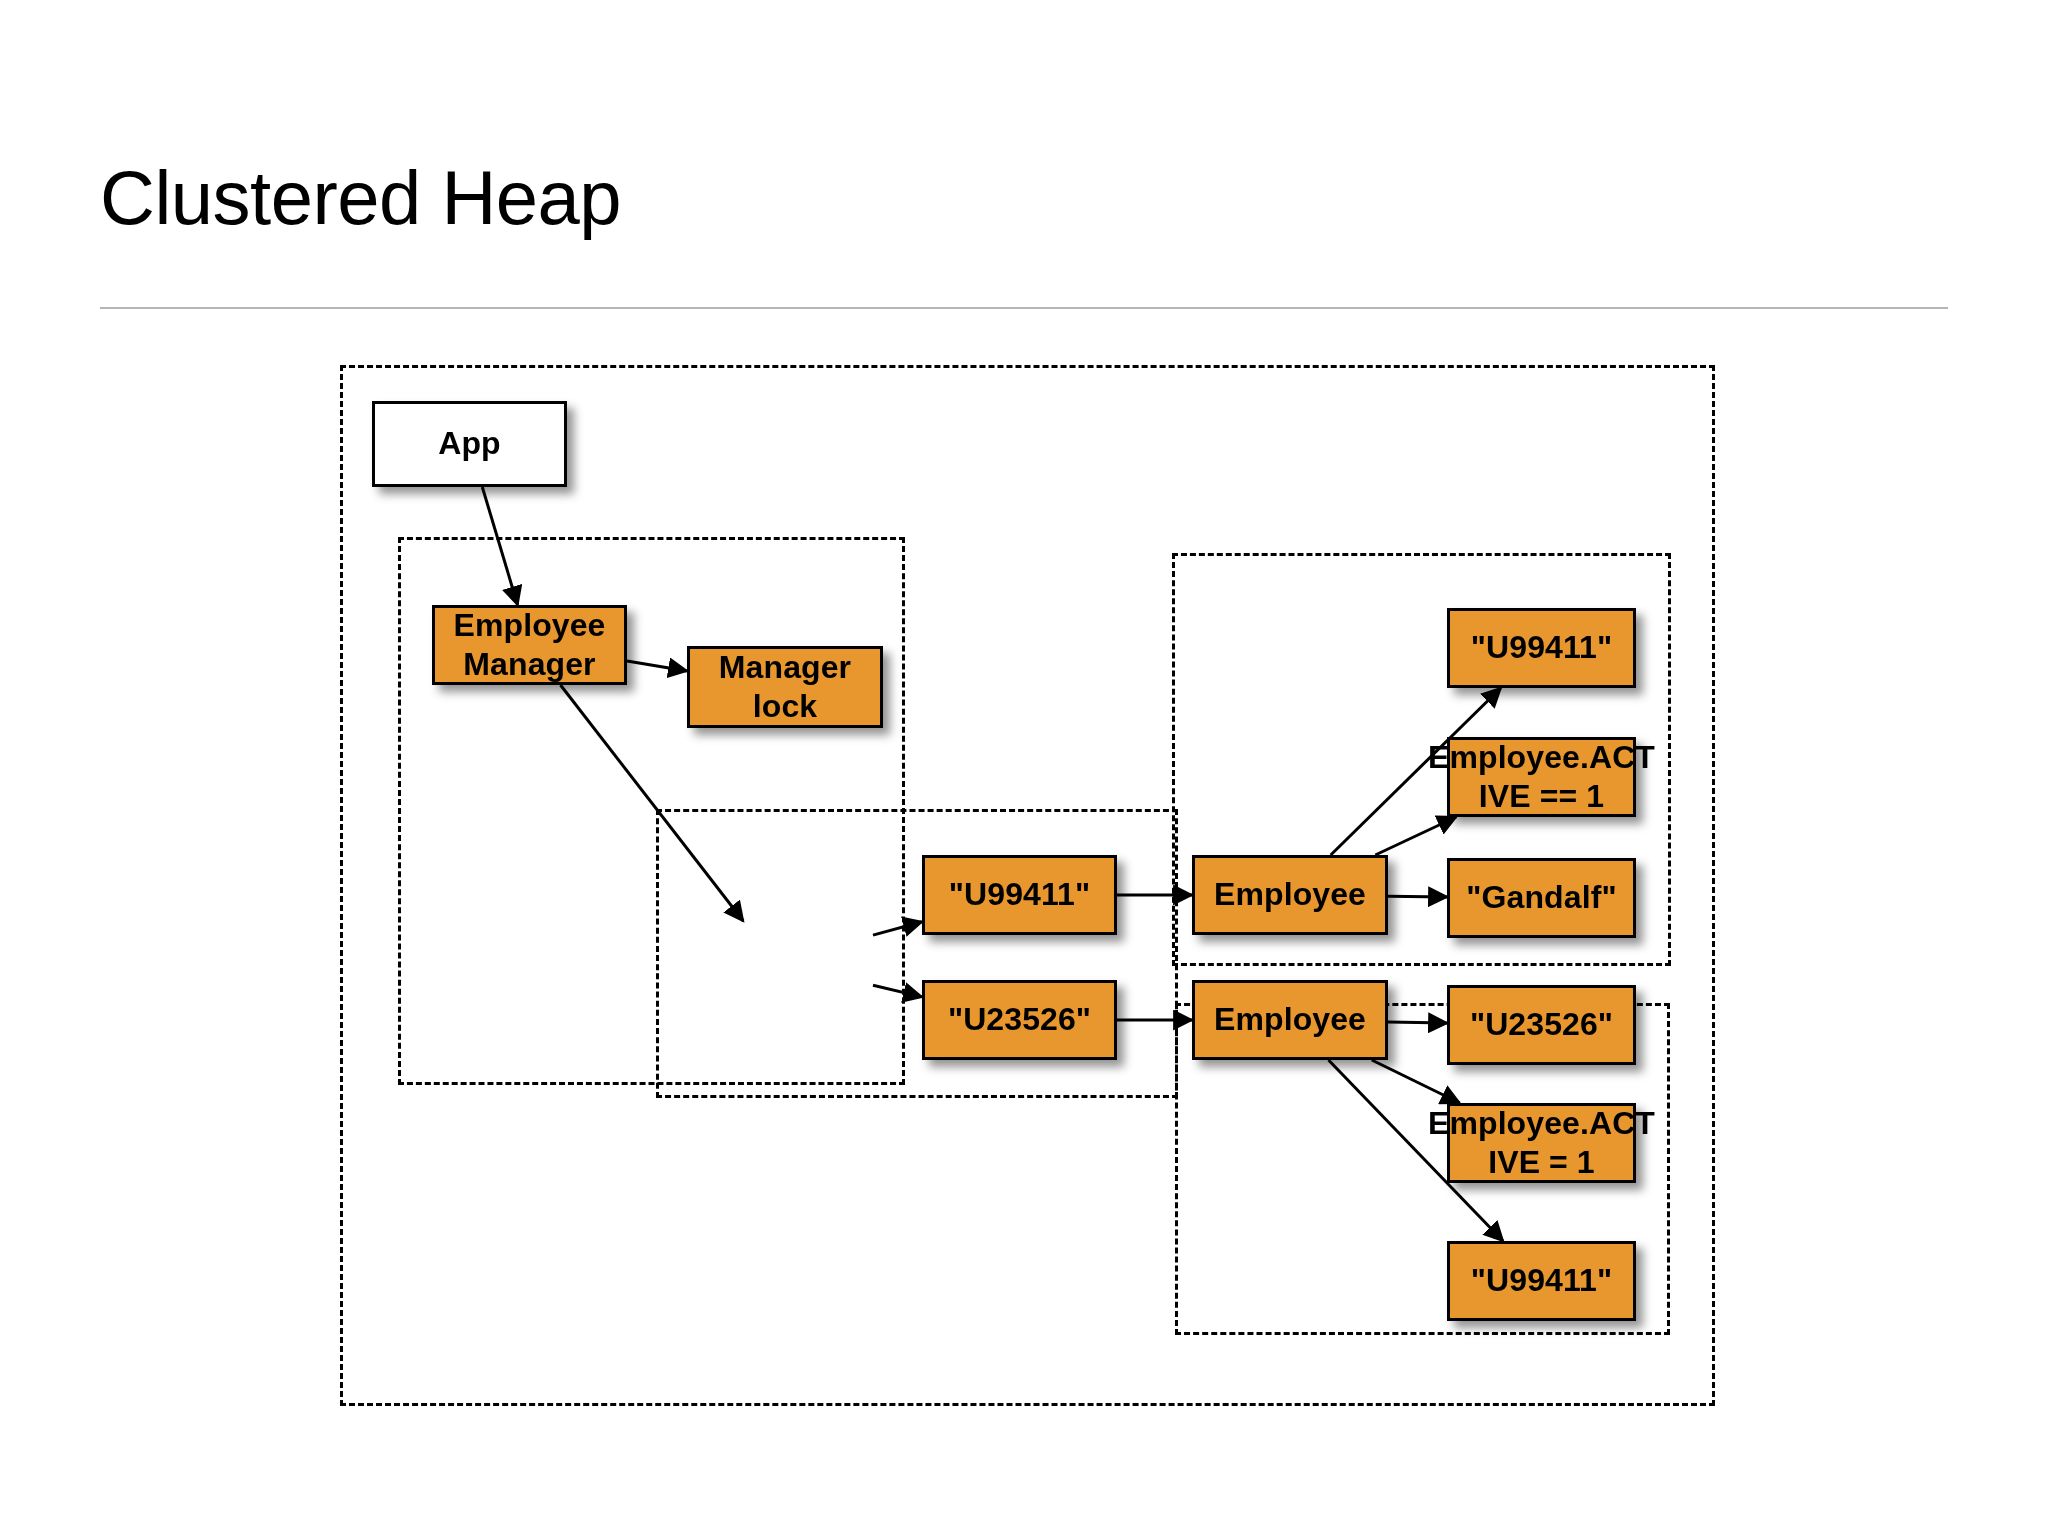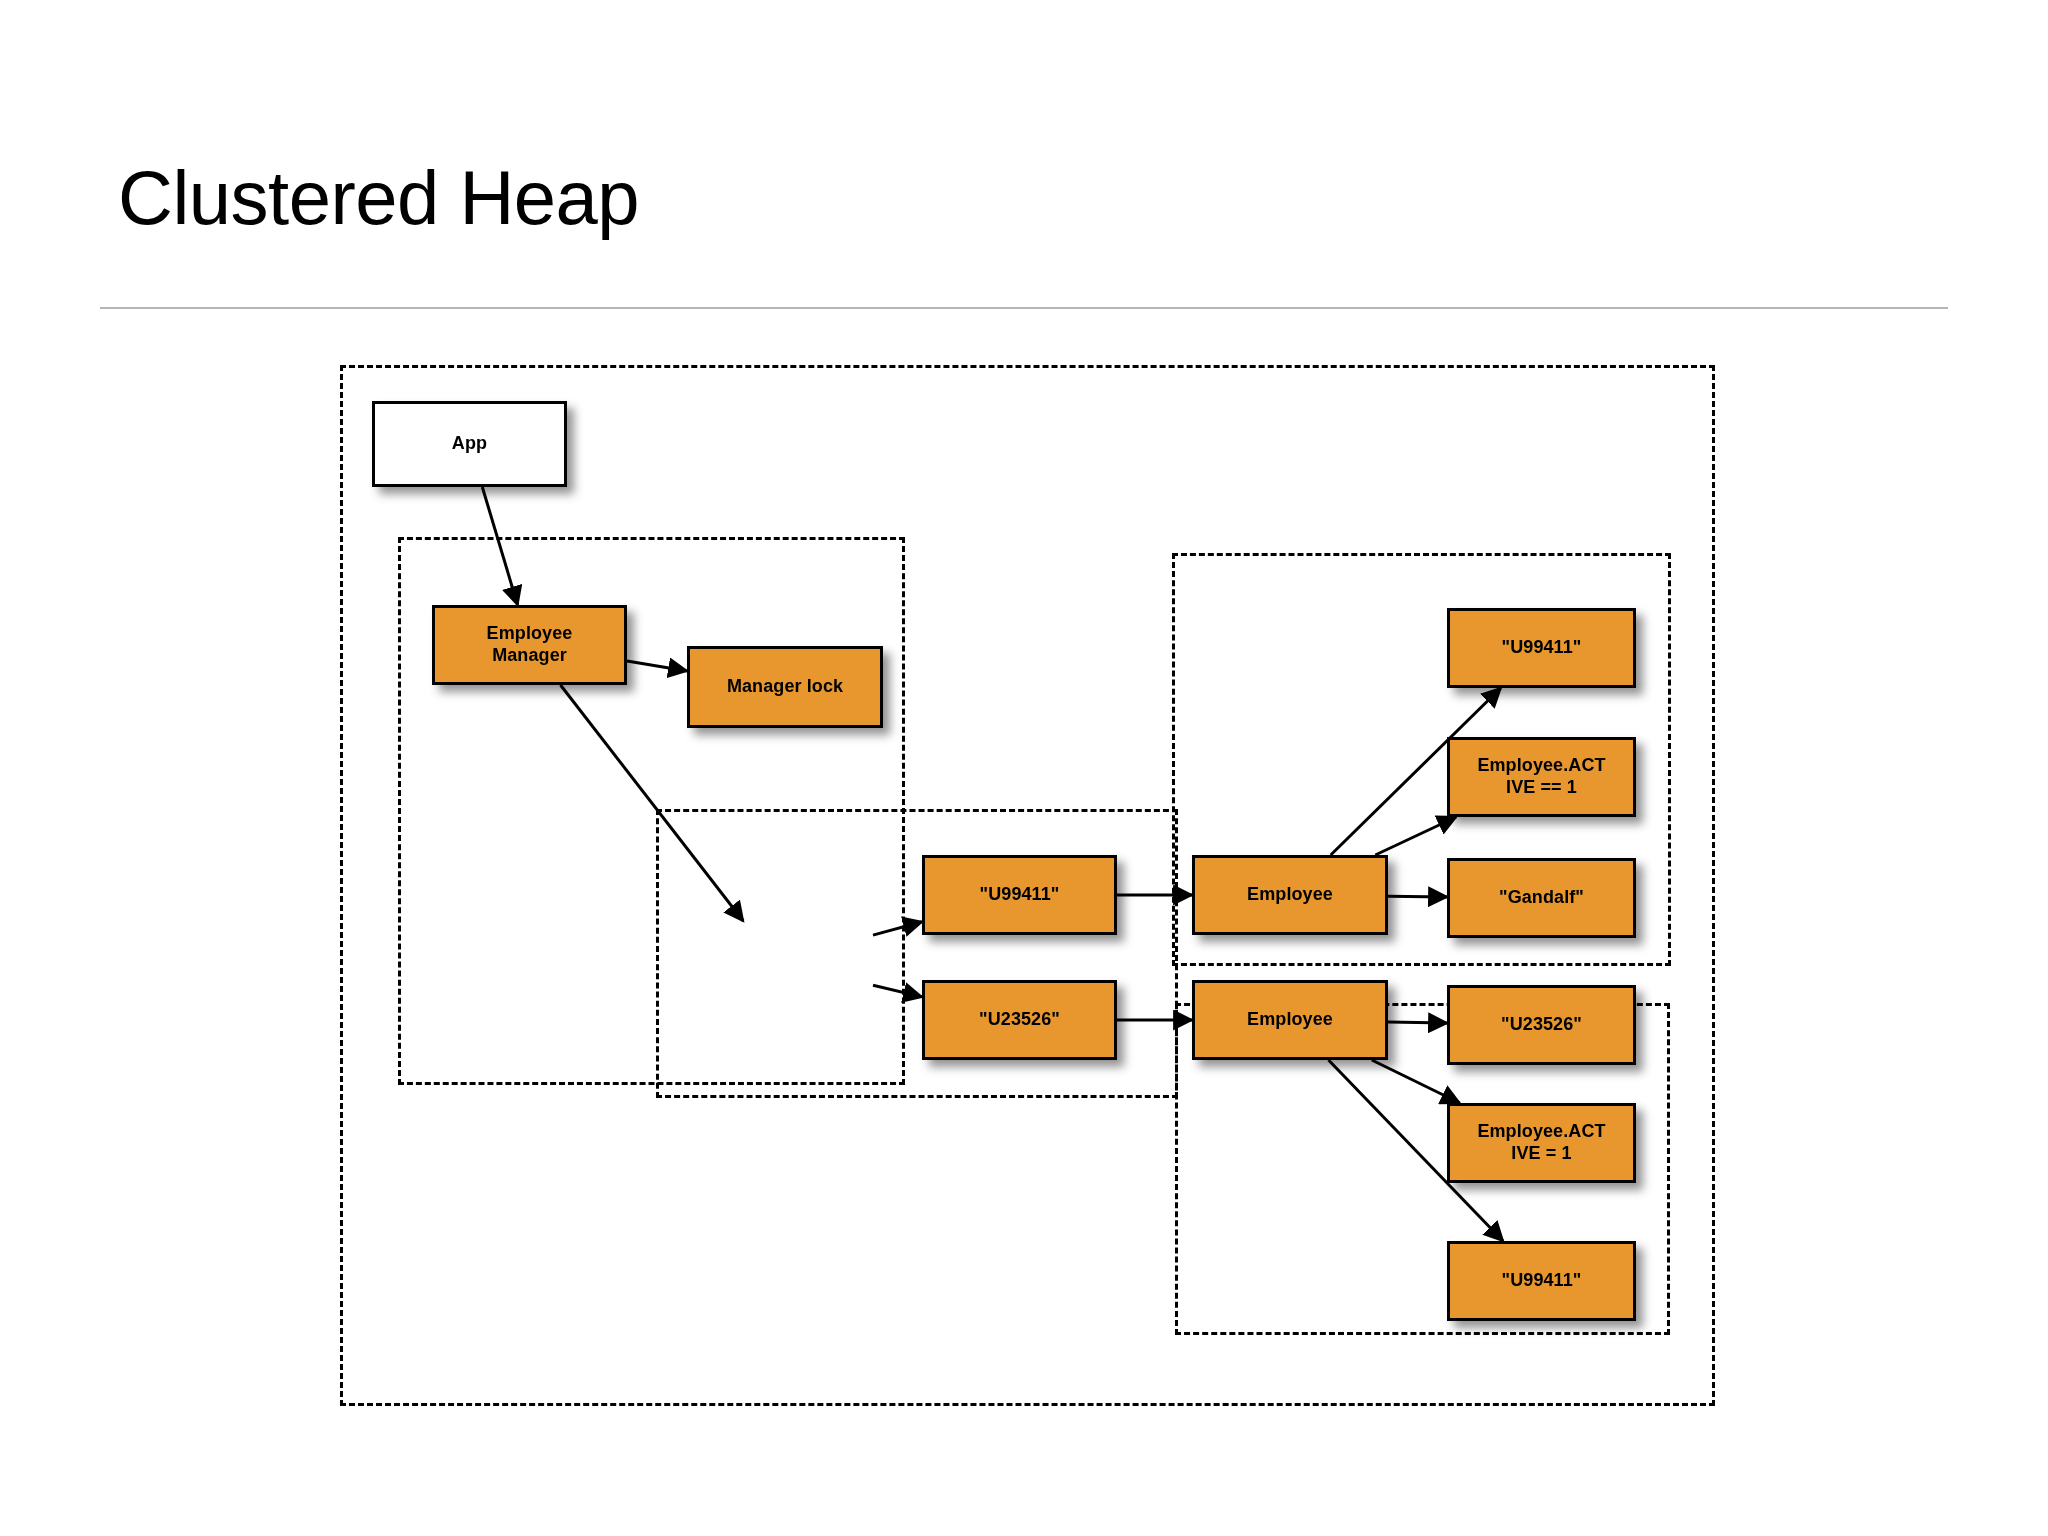--- a/index.html
+++ b/index.html
@@ -19,21 +19,20 @@
   #slide-title {
     position: absolute;
     left: 100px;
     top: 160px;
     font-size: 76px;
     font-weight: 400;
     color: #000000;
     letter-spacing: -0.5px;
     line-height: 1;
     white-space: nowrap;
-    margin-left: 18px;
   }
   #title-rule {
     position: absolute;
     left: 100px;
     top: 307px;
     width: 1848px;
     height: 2px;
     background: #b5b5b5;
   }
 
@@ -65,21 +64,21 @@
   
   .node {
     position: absolute;
     box-sizing: border-box;
     border: 3px solid #000000;
     display: flex;
     align-items: center;
     justify-content: center;
     text-align: center;
     font-weight: bold;
-    font-size: 18px;
+    font-size: 32px;
     line-height: 1.22;
     color: #000000;
     letter-spacing: 0.1px;
     box-shadow: 7px 7px 9px rgba(0,0,0,0.42);
     padding: 0 6px;
     white-space: pre-line;
   }
   .node.orange { background: #e8972e; }
   .node.white  { background: #ffffff; }
 </style>

